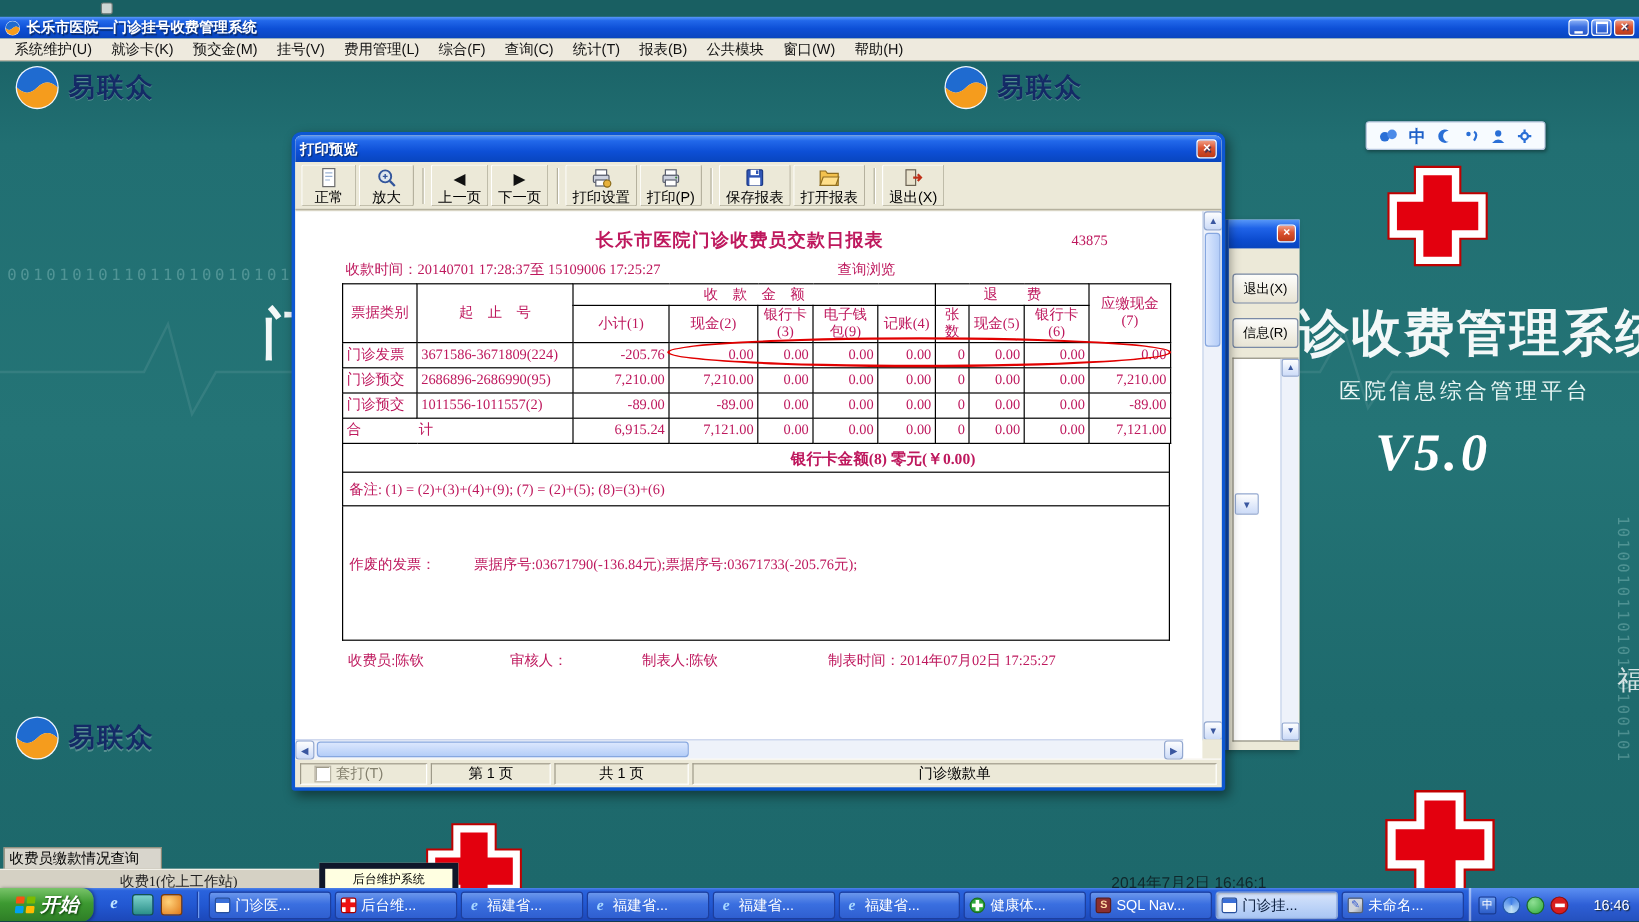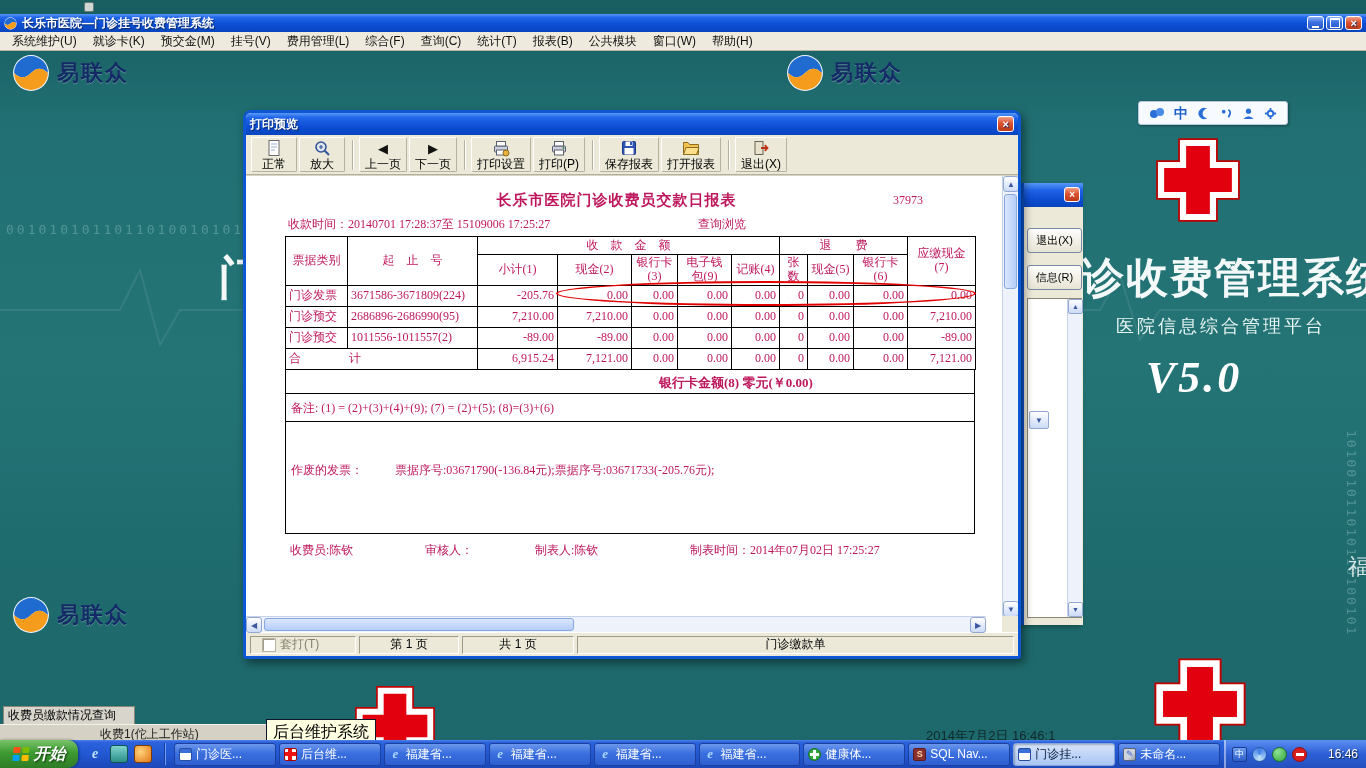--- a/index.html
+++ b/index.html
@@ -89,24 +89,24 @@
   .sb-corner{position:absolute;right:0;bottom:0;width:16px;height:16px;background:#ece9d8;}
   .dlg-status{height:24px;background:#ece9d8;border-top:1px solid #fff;display:flex;align-items:center;gap:3px;padding:2px 4px;}
   .st-cell{height:18px;border:1px solid;border-color:#9e9a89 #fff #fff #9e9a89;font-size:12px;display:flex;align-items:center;justify-content:center;}
   .st-first{width:106px;justify-content:flex-start;padding-left:12px;gap:5px;}
   .st-gray{color:#85816f;}
   .chkbox{width:12px;height:12px;background:#fff;border:1px solid;border-color:#9e9a89 #fff #fff #9e9a89;outline:1px solid #b9b5a5;flex:none;}
   .st-grow{flex:1;}
 
   
   .query-panel{position:absolute;left:3px;top:706px;width:132px;height:19px;background:#d8d5cc;border:1px solid #8a8775;font-size:12px;color:#000;display:flex;align-items:center;padding-left:4px;z-index:30;white-space:nowrap;}
-  .bstrip{position:absolute;left:0;top:724px;width:352px;height:16px;background:#d5d1c4;border-top:1px solid #f2f0e8;z-index:30;font-size:12px;color:#222;}
+  .bstrip{position:absolute;left:0;top:724px;width:352px;height:16px;background:#d5d1c4;border-top:1px solid #f2f0e8;z-index:30;font-size:12px;color:#222;font-family:Liberation Serif, serif;}
   .bstation{position:absolute;left:100px;top:1px;white-space:nowrap;}
   .bdept{position:absolute;left:298px;top:730px;font-size:12px;color:#111;z-index:31;white-space:nowrap;}
-  .tooltip{position:absolute;left:266px;top:719px;background:#ffffe1;border:1px solid #0f172a;font-size:16px;color:#000;padding:2px 6px;z-index:45;white-space:nowrap;}
+  .tooltip{position:absolute;left:266px;top:719px;background:#ffffe1;border:5px solid #0f172a;font-size:10px;color:#000;padding:2px 23px;z-index:45;white-space:nowrap;}
   .bdatetime{position:absolute;left:926px;top:727px;font-size:13px;color:#10282c;z-index:30;white-space:nowrap;}
 
   
   .taskbar{position:absolute;left:0;top:740px;width:1366px;height:28px;background:linear-gradient(180deg,#4f83e8 0%,#2a63dd 8%,#2258d2 50%,#1c47b8 100%);z-index:60;display:flex;align-items:center;}
   .startbtn{width:78px;height:28px;border-radius:0 10px 10px 0;background:linear-gradient(180deg,#79c46a 0%,#3d9a31 45%,#2e7d26 100%);box-shadow:1px 0 3px rgba(0,0,0,.4);display:flex;align-items:center;justify-content:center;gap:5px;color:#fff;font-size:16px;font-weight:bold;font-style:italic;text-shadow:1px 1px 2px #0c3a0a;flex:none;}
   .flag{width:16px;height:14px;position:relative;transform:skewX(-6deg);flex:none;}
   .flag i{position:absolute;width:7px;height:6px;border-radius:1px;}
   .flag .f1{left:0;top:0;background:#f65314;} .flag .f2{right:0;top:0;background:#7cbb00;}
   .flag .f3{left:0;bottom:0;background:#00a1f1;} .flag .f4{right:0;bottom:0;background:#ffbb00;}
   .ql{display:flex;align-items:center;gap:6px;padding:0 8px;flex:none;}
@@ -373,21 +373,21 @@
               <path d="M9 9 h6.5 M12.8 6.2 L15.5 9 L12.8 11.8" stroke="#c03018" stroke-width="1.8" fill="none"></path>
             </svg>
           </span>
         <span class="tlabel">退出(X)</span>
       </div>
     </div>
 
     <div class="dlg-doc">
       <div class="page">
         <div class="rpt-title">长乐市医院门诊收费员交款日报表</div>
-        <div class="rpt-no">37973</div>
+        <div class="rpt-no">43875</div>
         <div class="rpt-meta">
           <span class="m1">收款时间：</span><span>20140701 17:28:37至 15109006 17:25:27</span>
           <span class="rpt-browse">查询浏览</span>
         </div>
 
         <div class="rpt-body">
           <table class="rpt-table">
             <colgroup>
               <col style="width:62px">
                 <col style="width:130px">

